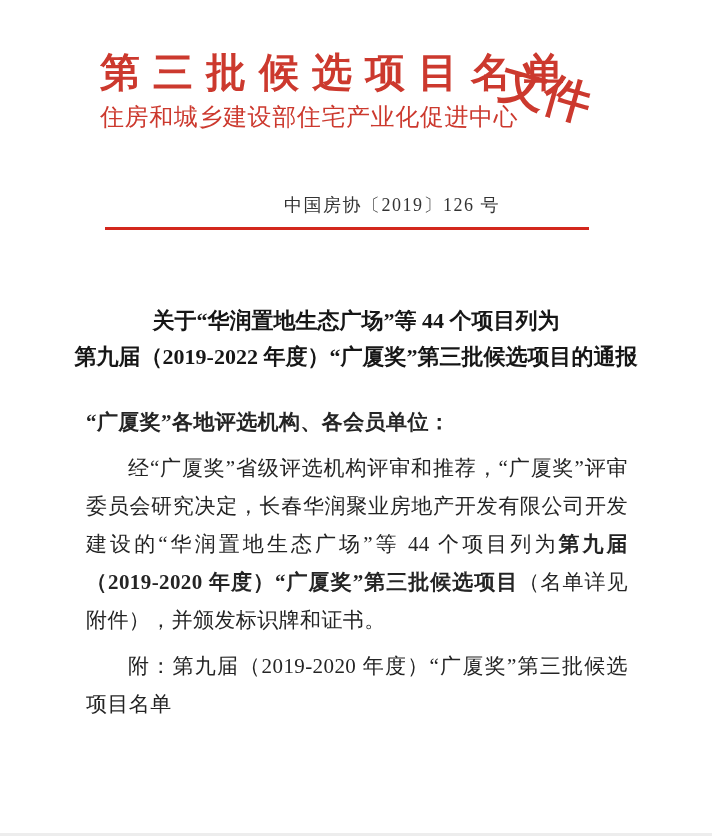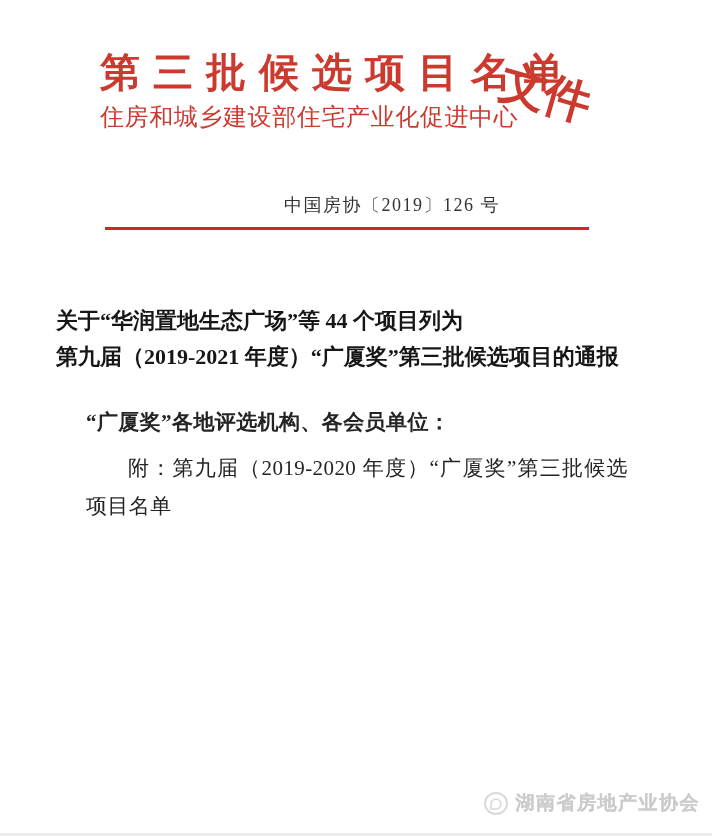--- a/index.html
+++ b/index.html
@@ -56,20 +56,21 @@
     top: 227px; left: 105px;
     width: 484px; height: 3px;
     background: var(--rule_red, #d3271d);
   }
 
   
   .title {
     position: absolute;
     top: 303px; left: 56px; width: 600px;
     margin: 0;
+    text-align: center;
     font-size: 22px; font-weight: 700;
     line-height: 36px;
     color: #161616;
   }
   .title-line { display: block; }
 
   
   .body-block {
     position: absolute;
     top: 395px; left: 78px; width: 558px;
@@ -134,30 +135,25 @@
   <div class="org-line2">住房和城乡建设部住宅产业化促进中心</div>
 
   <div class="doc-type">文件</div>
 
   <div class="doc-number">中国房协〔2019〕126 号</div>
 
   <div class="red-rule"></div>
 
   <h1 class="title">
     <span class="title-line">关于“华润置地生态广场”等 44 个项目列为</span>
-    <span class="title-line">第九届（2019-2021 年度）“广厦奖”第三批候选项目的通报</span>
+    <span class="title-line">第九届（2019-2022 年度）“广厦奖”第三批候选项目的通报</span>
   </h1>
 
   <div class="body-block">
     <p class="bold">“广厦奖”各地评选机构、各会员单位：</p>
+    <p class="indent"><span>经“广厦奖”省级评选机构评审和推荐，“广厦奖”评审委员会研究决定，长春华润聚业房地产开发有限公司开发建设的“华润置地生态广场”等 44 个项目列为</span><span class="bold">第九届（2019-2020 年度）“广厦奖”第三批候选项目</span><span>（名单详见附件），并颁发标识牌和证书。</span></p>
     <p class="indent">附：第九届（2019-2020 年度）“广厦奖”第三批候选项目名单</p>
   </div>
 
-  <div class="footer">
-    <div class="footer-inner">
-      <span class="logo-icon"></span>
-      <span class="footer-text">湖南省房地产业协会</span>
-    </div>
-  </div>
 
   <div class="bottom-edge"></div>
 
 </div>
 
 </body></html>

